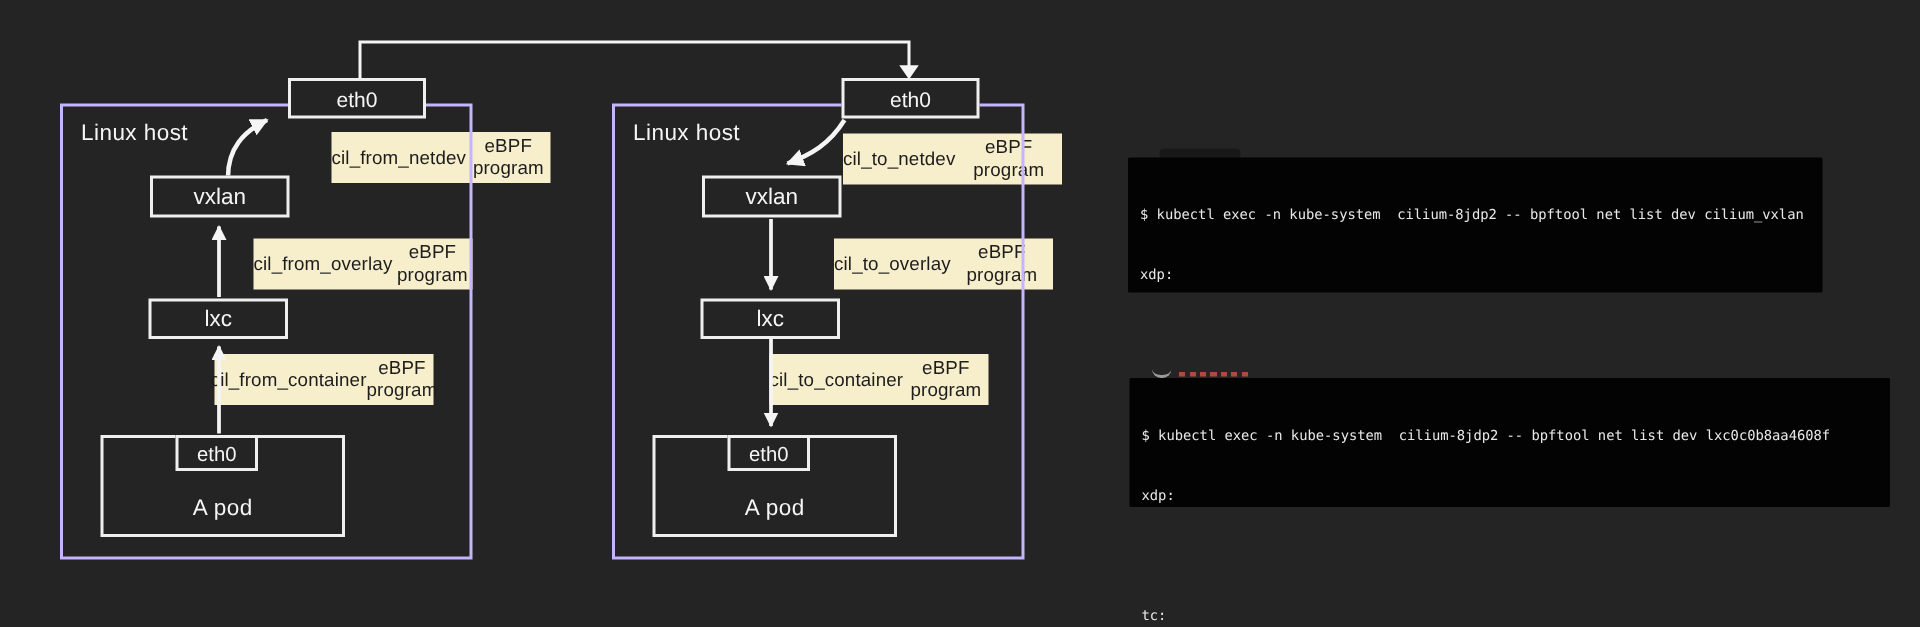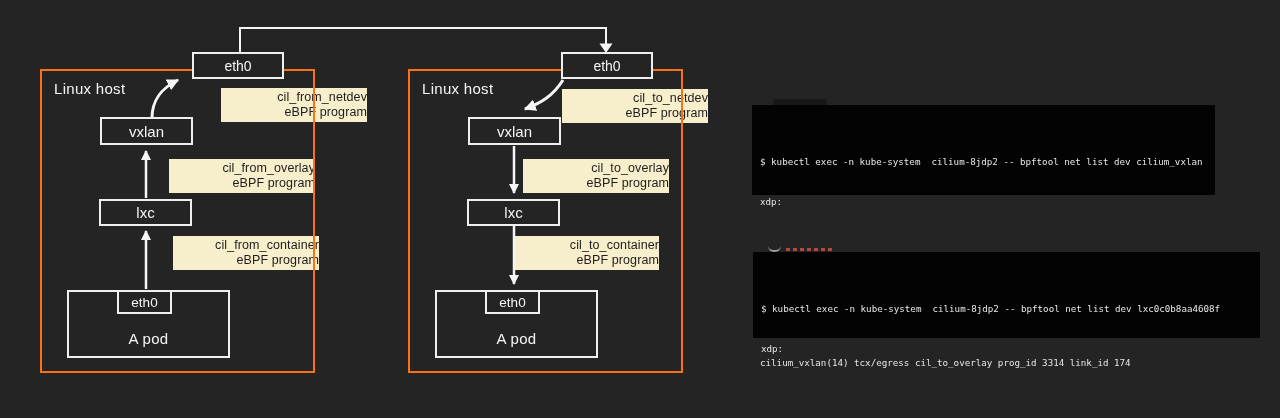--- a/index.html
+++ b/index.html
@@ -5,27 +5,27 @@
 <style>
   html,body{margin:0;padding:0;background:#242424;}
   *{box-sizing:border-box;}
   .canvas{
     position:relative;width:1280px;height:418px;background:#242424;overflow:hidden;
     font-family:"Liberation Sans",sans-serif;color:#f5f5f5;
   }
   
   .prog{
     position:absolute;width:146px;height:34px;background:#f7eecb;color:#1d1d1d;
-    display:flex;flex-direction:column;align-items:flex-end;justify-content:center;
+    display:flex;flex-direction:row;align-items:center;justify-content:center;
     font-size:12.5px;line-height:15px;text-align:center;z-index:1;letter-spacing:.1px;
   }
-  .p-l1{left:221px;top:88px}.p-l2{left:169px;top:159px}.p-l3{left:173px;top:236px}
-  .p-r1{left:562px;top:89px}.p-r2{left:523px;top:159px}.p-r3{left:513px;top:236px}
+  .p-l1{left:221px;top:88px}.p-l2{left:169px;top:159px}.p-l3{left:143px;top:236px}
+  .p-r1{left:562px;top:89px}.p-r2{left:556px;top:159px}.p-r3{left:513px;top:236px}
   
-  .host{position:absolute;top:69px;width:275px;height:304px;border:2px solid #f97316;z-index:2;background:transparent;}
+  .host{position:absolute;top:69px;width:275px;height:304px;border:2px solid #c4b5fd;z-index:2;background:transparent;}
   .h-l{left:40px}.h-r{left:408px}
   .host-label{position:absolute;left:12px;top:9px;font-size:15px;letter-spacing:.3px;color:#f5f5f5;}
   
   svg.arrows{position:absolute;left:0;top:0;z-index:3;}
   
   .node{
     position:absolute;background:#242424;border:2px solid #efefef;z-index:4;
     display:flex;align-items:center;justify-content:center;font-size:15px;color:#f5f5f5;
   }
   .eth0-l{left:192px;top:52px;width:92px;height:27px;font-size:14px}
@@ -38,21 +38,21 @@
   .pod-l{left:67px}.pod-r{left:435px}
   .pod-eth0{
     position:absolute;left:48px;top:-2px;width:55px;height:24px;border:2px solid #efefef;background:#242424;
     display:flex;align-items:center;justify-content:center;font-size:13.5px;color:#f5f5f5;
   }
   .pod-label{position:absolute;left:0;bottom:9px;width:100%;text-align:center;font-size:15px;color:#f5f5f5;letter-spacing:.3px;}
   
   .term{
     position:absolute;background:#030303;color:#e8e8e8;z-index:5;
     font-family:"DejaVu Sans Mono",monospace;font-size:9.2px;line-height:13.4px;
-    padding:23px 8px;white-space:pre;border-radius:1px;
+    padding:5px 8px;white-space:pre;border-radius:1px;
   }
   .t1{left:752px;top:105px;width:463px;height:90px}
   .t2{left:753px;top:252px;width:507px;height:86px}
   .tline{min-height:13.4px}
   
   .sliver1{position:absolute;left:773px;top:99px;width:54px;height:7px;background:#181818;border-radius:3px 3px 0 0;z-index:1}
   .arc{position:absolute;left:768px;top:246px;width:13px;height:6px;border-bottom:2.5px solid #9a9a9a;border-radius:0 0 7px 7px;z-index:1}
   .dashes{position:absolute;left:786px;top:248px;width:48px;height:3px;z-index:1;
     background:repeating-linear-gradient(90deg,#b14a3c 0 4px,transparent 4px 7px);}
 </style>
@@ -144,21 +144,20 @@
   <div class="sliver1"></div>
   <div class="arc"></div>
   <div class="dashes"></div>
 
   <div class="term t1">
     <div class="tline">$ kubectl exec -n kube-system  cilium-8jdp2 -- bpftool net list dev cilium_vxlan</div>
     <div class="tline">xdp:</div>
     <div class="tline"></div>
     <div class="tline">tc:</div>
     <div class="tline">cilium_vxlan(14) tcx/ingress cil_from_overlay prog_id 3311 link_id 172</div>
-    <div class="tline">cilium_vxlan(14) tcx/egress cil_to_overlay prog_id 3314 link_id 174</div>
   </div>
 
   <div class="term t2">
     <div class="tline">$ kubectl exec -n kube-system  cilium-8jdp2 -- bpftool net list dev lxc0c0b8aa4608f</div>
     <div class="tline">xdp:</div>
     <div class="tline"></div>
     <div class="tline">tc:</div>
     
   </div>
 

